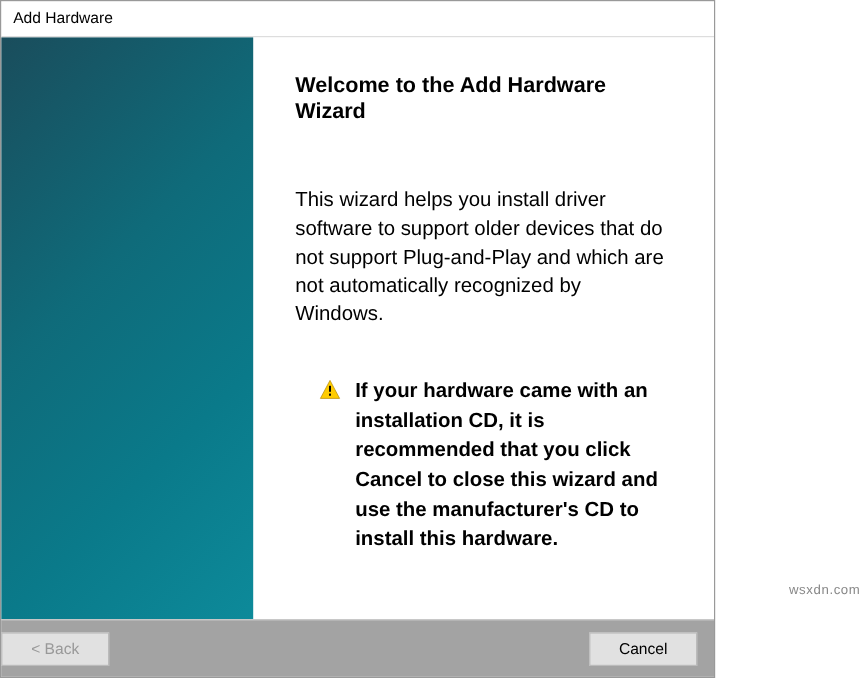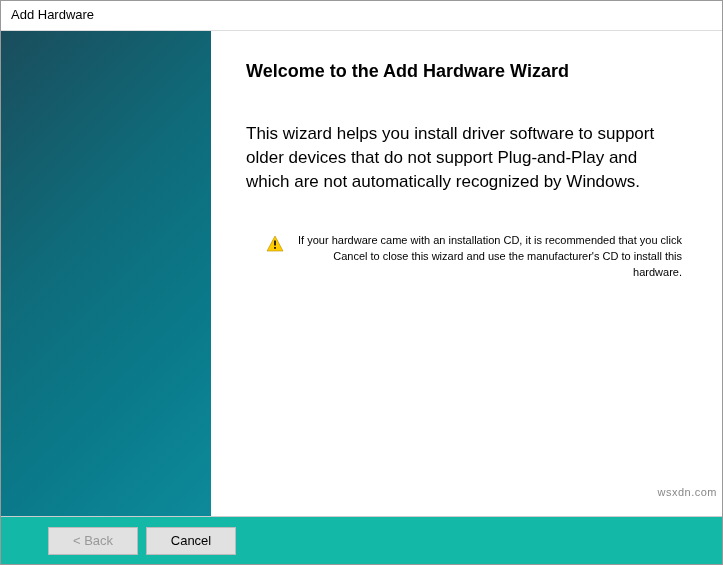--- a/index.html
+++ b/index.html
@@ -5,21 +5,21 @@
     * { margin: 0; padding: 0; box-sizing: border-box; }
     body {
       font-family: 'Segoe UI', Tahoma, sans-serif;
       font-size: 13px;
       background: #fff;
       width: 723px;
       height: 565px;
       overflow: hidden;
     }
     .window {
-      width: 723px;
+      width: 596px;
       height: 565px;
       border: 1px solid #999;
       display: flex;
       flex-direction: column;
       background: #fff;
     }
     .titlebar {
       height: 30px;
       padding: 6px 10px;
       font-size: 13px;
@@ -39,61 +39,59 @@
     .content {
       flex: 1;
       padding: 30px 40px 10px 35px;
       display: flex;
       flex-direction: column;
       color: #000;
     }
     .heading {
       font-size: 18px;
       font-weight: 700;
-      margin-bottom: 40px;
+      margin-bottom: 52px;
     }
     .para {
       font-size: 17px;
       line-height: 1.4;
       margin-bottom: 20px;
       color: #000;
     }
     .warning-row {
       display: flex;
       align-items: flex-start;
       gap: 12px;
       margin-top: 20px;
       margin-bottom: 30px;
       padding-left: 20px;
     }
     .warning-icon {
       flex-shrink: 0;
       margin-top: 2px;
     }
     .warning-text {
-      font-size: 11px;
-      font-weight: 400;
+      font-size: 17px;
+      font-weight: 700;
       line-height: 1.45;
-      text-align: right;
     }
     .continue-text {
       margin-top: auto;
       font-size: 13px;
       padding-bottom: 10px;
     }
     .button-bar {
       height: 48px;
-      background: #14b8a6;
+      background: #a3a3a3;
       border-top: 1px solid #ccc;
       display: flex;
-      justify-content: flex-start;
+      justify-content: space-between;
       align-items: center;
       padding-right: 14px;
       gap: 8px;
-      padding-left: 47px;
     }
     .btn {
       min-width: 90px;
       height: 28px;
       border: 1px solid #bbb;
       background: #e1e1e1;
       font-family: inherit;
       font-size: 13px;
       cursor: pointer;
       color: #000;

